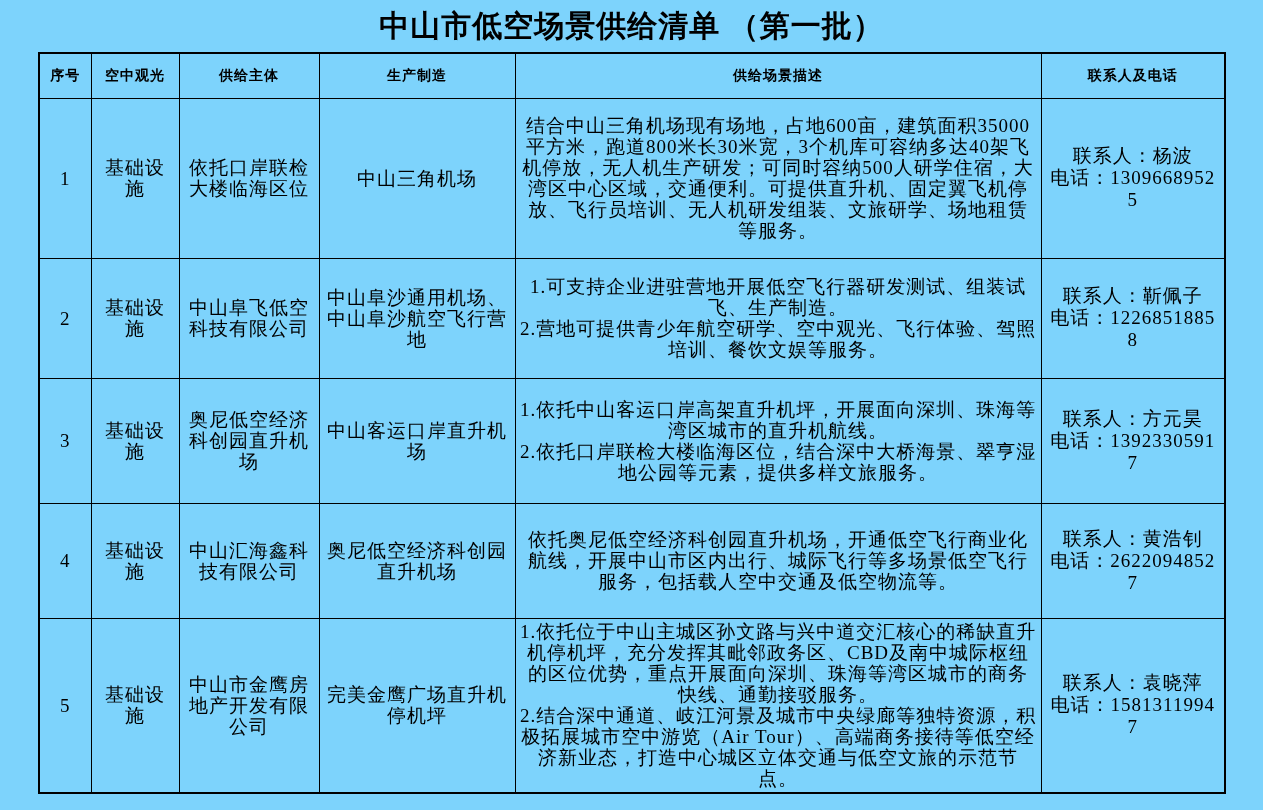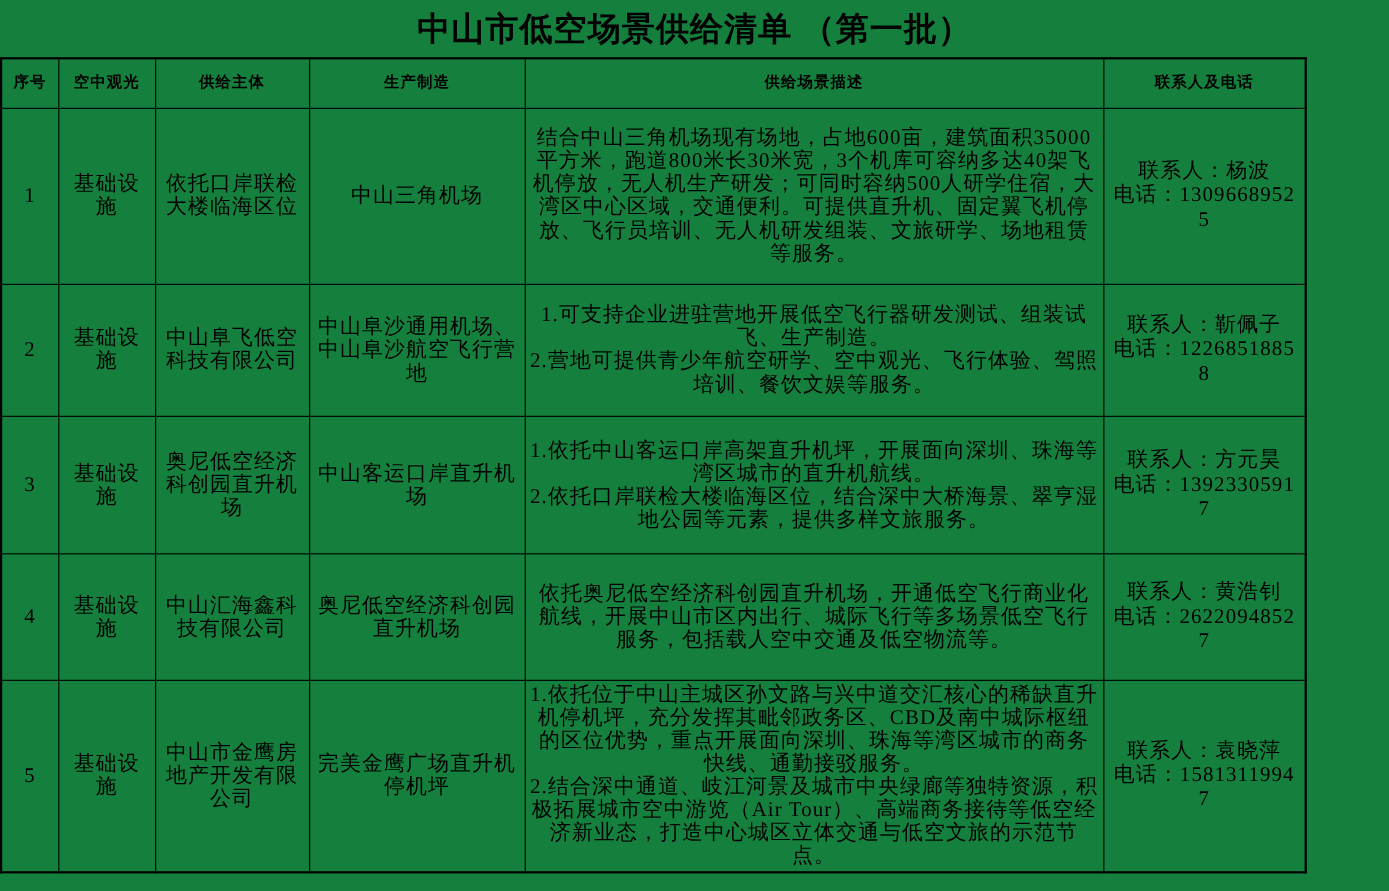--- a/index.html
+++ b/index.html
@@ -7,35 +7,36 @@
     width: 1263px;
     height: 810px;
     background: #ffffff;
     font-family: "Liberation Serif", serif;
     color: #000000;
     overflow: hidden;
   }
   .page {
     width: 1263px;
     height: 810px;
-    background: #15803d;
+    background: #7dd3fc;
     position: relative;
   }
   .doc-title {
     width: 1263px;
     padding-top: 6px;
     text-align: center;
     font-size: 30px;
     font-weight: bold;
     letter-spacing: 1px;
     font-family: "Liberation Serif", serif;
   }
   table.supply-table {
     border-collapse: collapse;
     table-layout: fixed;
+    margin-left: 38px;
     margin-top: 5px;
     width: 1186px;
     border: 2px solid #000000;
   }
   table.supply-table th,
   table.supply-table td {
     border: 1px solid #000000;
     vertical-align: middle;
     text-align: center;
     font-size: 19px;

